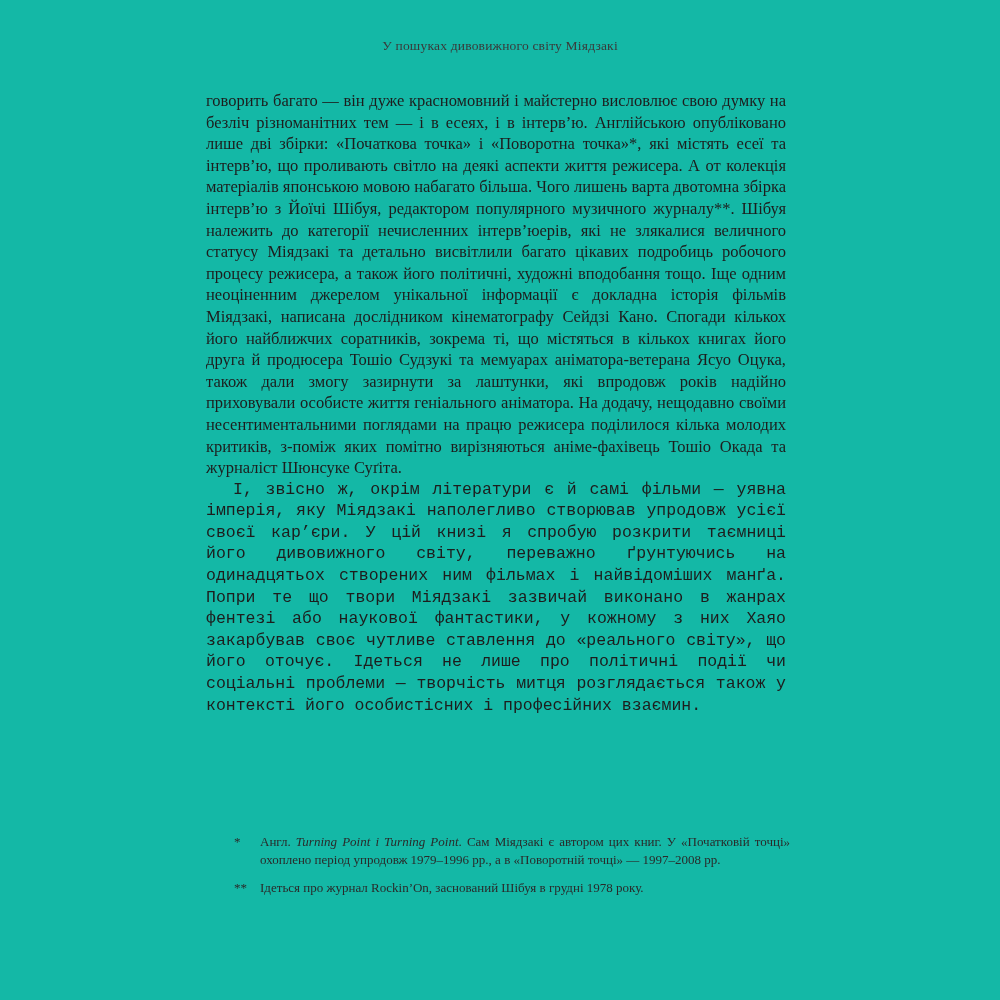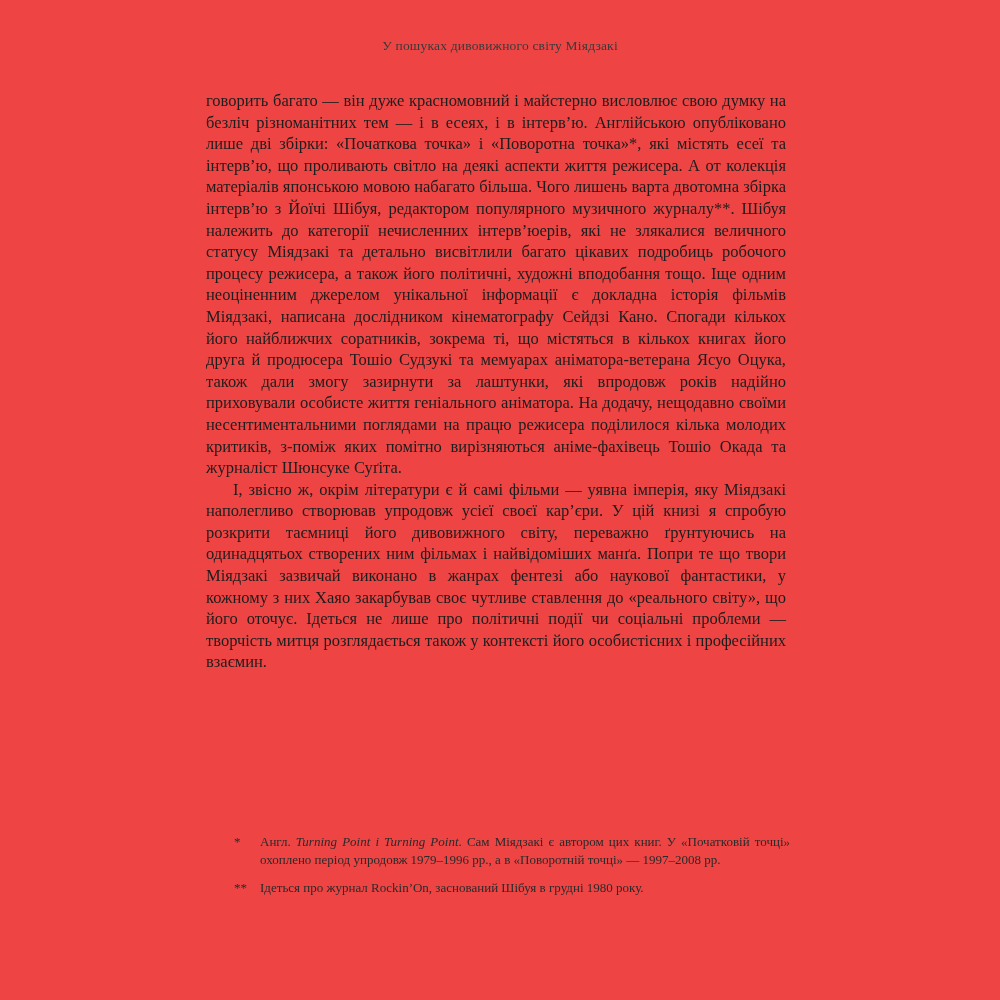--- a/index.html
+++ b/index.html
@@ -4,21 +4,21 @@
 <style>
   html, body {
     margin: 0;
     padding: 0;
     background: #ffffff;
   }
   .page {
     position: relative;
     width: 1000px;
     height: 1000px;
-    background: #ef4444;
+    background: #14b8a6;
     font-family: "Liberation Serif", serif;
     color: #1f1f1f;
     overflow: hidden;
   }
   .running-header {
     position: absolute;
     top: 38px;
     left: 210px;
     width: 580px;
     text-align: center;
@@ -35,20 +35,21 @@
     line-height: 21.6px;
     text-align: justify;
     color: #1d1d1d;
   }
   .para {
     margin: 0;
     padding: 0;
   }
   .para.indent {
     text-indent: 27px;
+    font-family: Liberation Mono, monospace;
   }
   .footnotes {
     position: absolute;
     top: 833px;
     left: 234px;
     width: 556px;
     font-size: 13px;
     line-height: 17.6px;
     color: #2a2a2a;
   }
@@ -90,18 +91,18 @@
     <p class="para indent">І, звісно ж, окрім літератури є й самі фільми — уявна імперія, яку Міядзакі наполегливо створював упродовж усієї своєї кар’єри. У цій книзі я спробую розкрити таємниці його дивовижного світу, переважно ґрунтуючись на одинадцятьох створених ним фільмах і найвідоміших манґа. Попри те що твори Міядзакі зазвичай виконано в жанрах фентезі або наукової фантастики, у кожному з них Хаяо закарбував своє чутливе ставлення до «реального світу», що його оточує. Ідеться не лише про політичні події чи соціальні проблеми — творчість митця розглядається також у контексті його особистісних і професійних взаємин.</p>
   </div>
 
   <div class="footnotes">
     <div class="footnote">
       <span class="fn-marker">*</span>
       <span class="fn-text"><span>Англ. </span><i>Turning Point і Turning Point</i><span>. Сам Міядзакі є автором цих книг. У «Початковій точці» охоплено період упродовж 1979–1996 рр., а в «Поворотній точці» — 1997–2008 рр.</span></span>
     </div>
     <div class="footnote">
       <span class="fn-marker">**</span>
-      <span class="fn-text">Ідеться про журнал Rockin’On, заснований Шібуя в грудні 1980 року.</span>
+      <span class="fn-text">Ідеться про журнал Rockin’On, заснований Шібуя в грудні 1978 року.</span>
     </div>
   </div>
 
 
 </div>
 
 </body></html>

